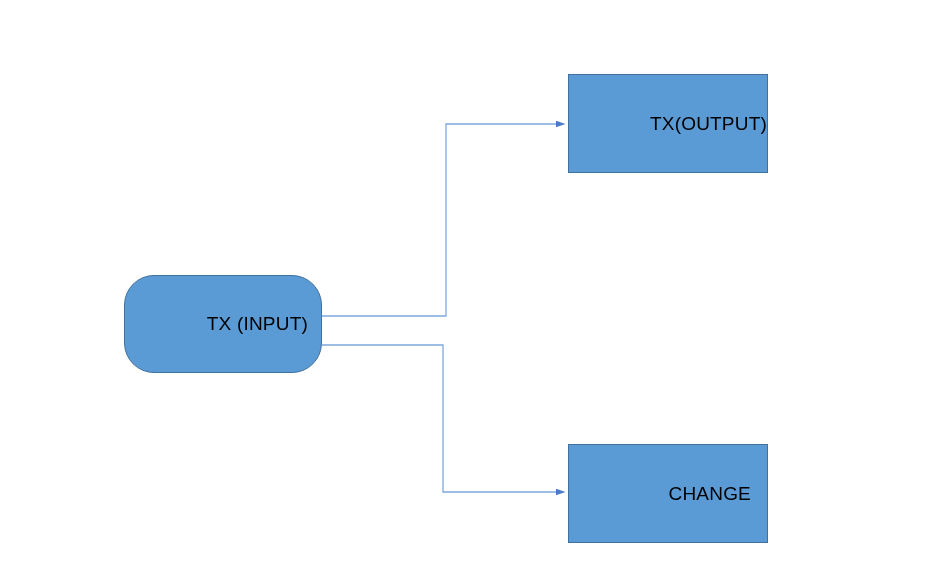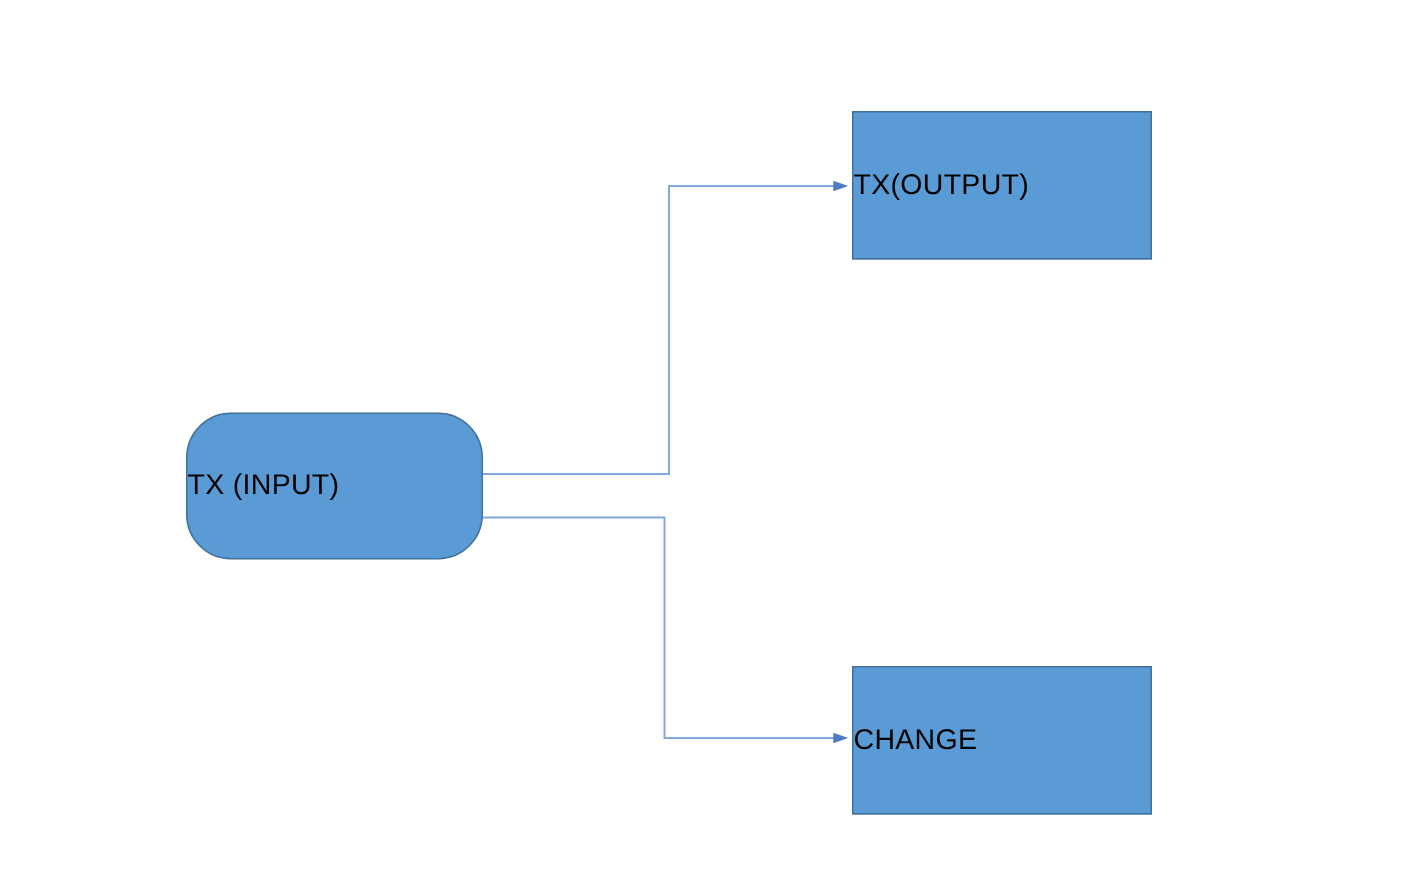--- a/index.html
+++ b/index.html
@@ -31,21 +31,21 @@
     fill: var(--arrowhead, #4B7BC4);
     stroke: none;
   }
   .node {
     position: absolute;
     box-sizing: border-box;
     background: var(--node-fill, #5B9BD5);
     border: 1px solid var(--node-border, #41719C);
     display: flex;
     align-items: center;
-    justify-content: flex-start;
+    justify-content: flex-end;
     color: var(--label-text, #000000);
     font-size: 19px;
     letter-spacing: 0.2px;
   }
   .node-input {
     left: 124px;
     top: 275px;
     width: 198px;
     height: 98px;
     padding-right: 13px;
@@ -55,21 +55,21 @@
     left: 568px;
     top: 74px;
     width: 200px;
     height: 99px;
   }
   .node-change {
     left: 568px;
     top: 444px;
     width: 200px;
     height: 99px;
-    padding-right: 35px;
+    padding-right: 16px;
   }
   .node-label {
     white-space: nowrap;
   }
 </style>
 </head>
 <body>
 
 <div class="canvas">
 

